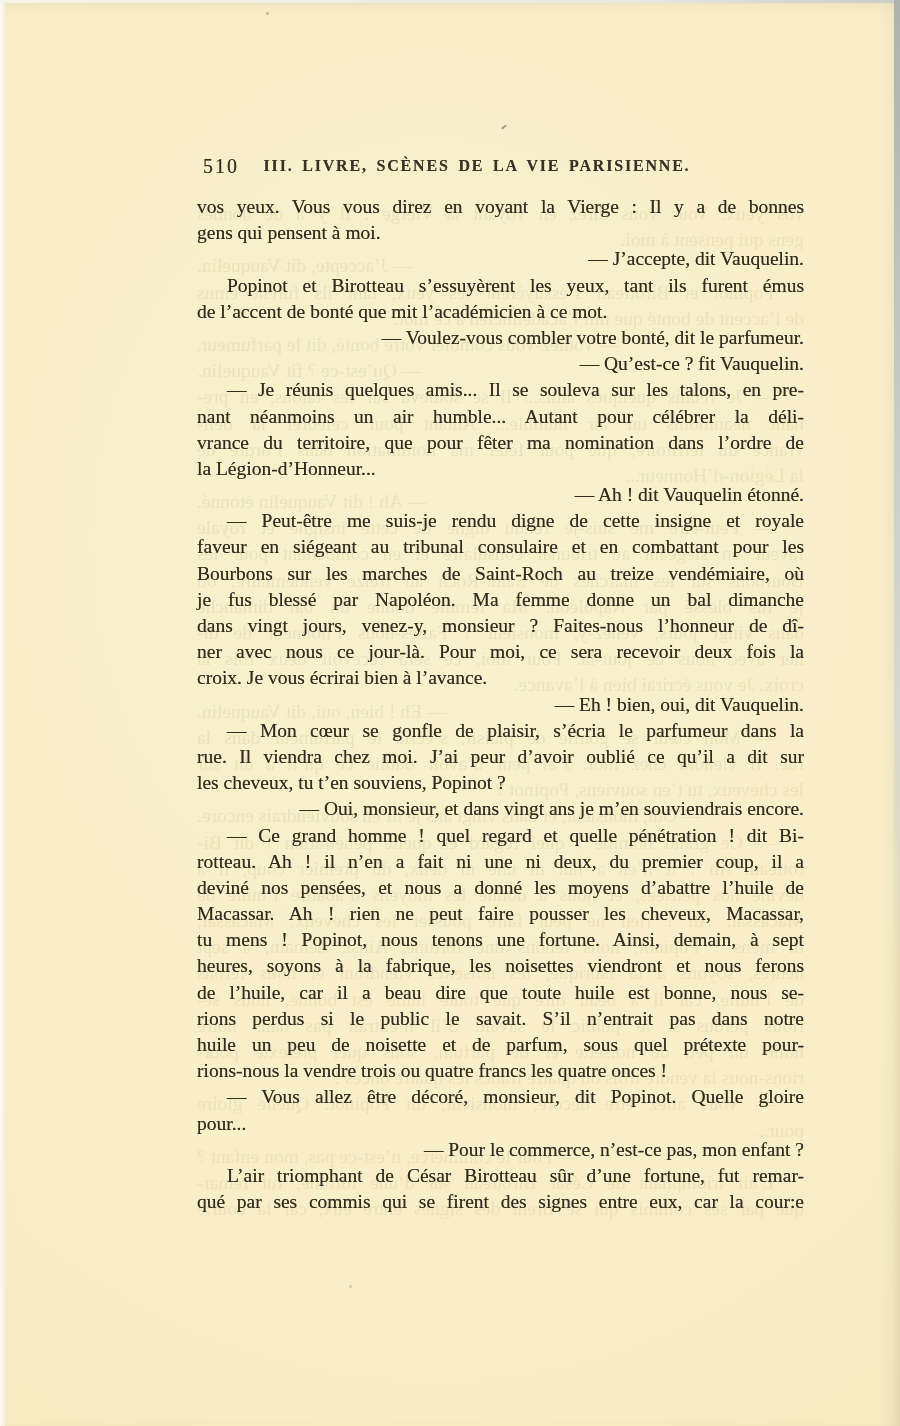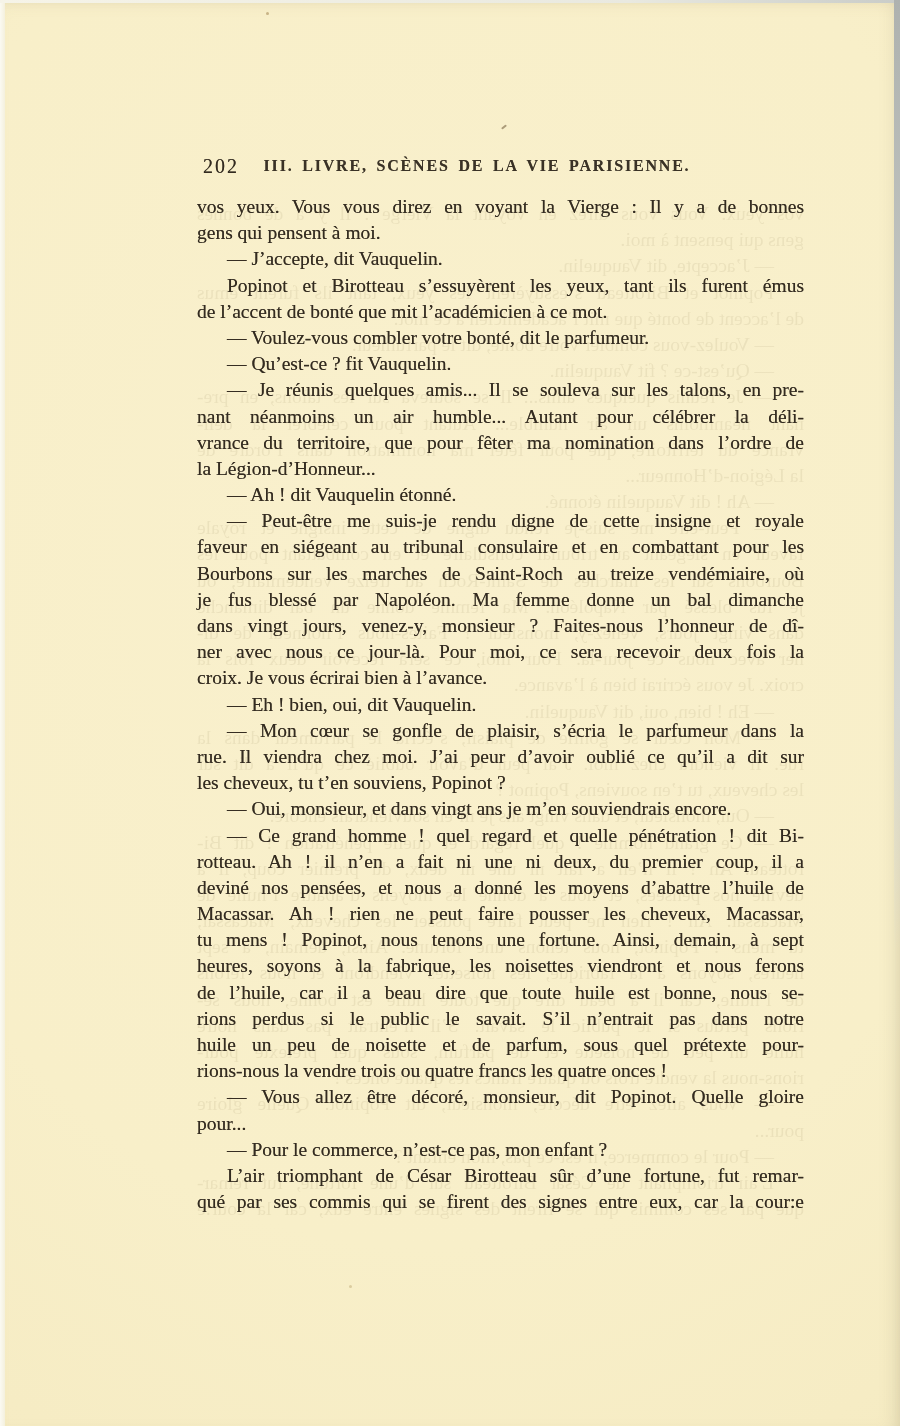--- a/index.html
+++ b/index.html
@@ -66,21 +66,21 @@
   .line {
     height: 26.2px; line-height: 26.2px;
     white-space: nowrap;
     text-align: left;
   }
   .line.just {
     white-space: normal;
     text-align: justify;
     text-align-last: justify;
   }
-  .line.indent { padding-left: 30px; }
+  .line.indent { padding-left: 30px; text-align: right; }
   .line.indent.just { padding-left: 30px; }
   
   .ghost {
     position: absolute; left: 193px; top: 199px; width: 607px;
     transform: scaleX(-1);
     opacity: 0.09;
     filter: blur(0.6px);
     color: #6e5c33;
     font-size: 19.5px;
     pointer-events: none;
@@ -139,21 +139,21 @@
         <div class="line">rions-nous la vendre trois ou quatre francs les quatre onces !</div>
         <div class="line indent just">— Vous allez être décoré, monsieur, dit Popinot. Quelle gloire</div>
         <div class="line">pour...</div>
         <div class="line indent">— Pour le commerce, n’est-ce pas, mon enfant ?</div>
         <div class="line indent just">L’air triomphant de César Birotteau sûr d’une fortune, fut remar-</div>
         <div class="line just">qué par ses commis qui se firent des signes entre eux, car la cour:e</div>
       </div>
 
     <div class="head-layer">
       <header class="running-head">
-        <span class="pageno">202</span>
+        <span class="pageno">510</span>
         <span class="running-title">III. LIVRE, SCÈNES DE LA VIE PARISIENNE.</span>
       </header>
 
       <main class="textblock" id="text-block">
           <div class="line just">vos yeux. Vous vous direz en voyant la Vierge : Il y a de bonnes</div>
           <div class="line">gens qui pensent à moi.</div>
           <div class="line indent">— J’accepte, dit Vauquelin.</div>
           <div class="line indent just">Popinot et Birotteau s’essuyèrent les yeux, tant ils furent émus</div>
           <div class="line">de l’accent de bonté que mit l’académicien à ce mot.</div>
           <div class="line indent">— Voulez-vous combler votre bonté, dit le parfumeur.</div>

